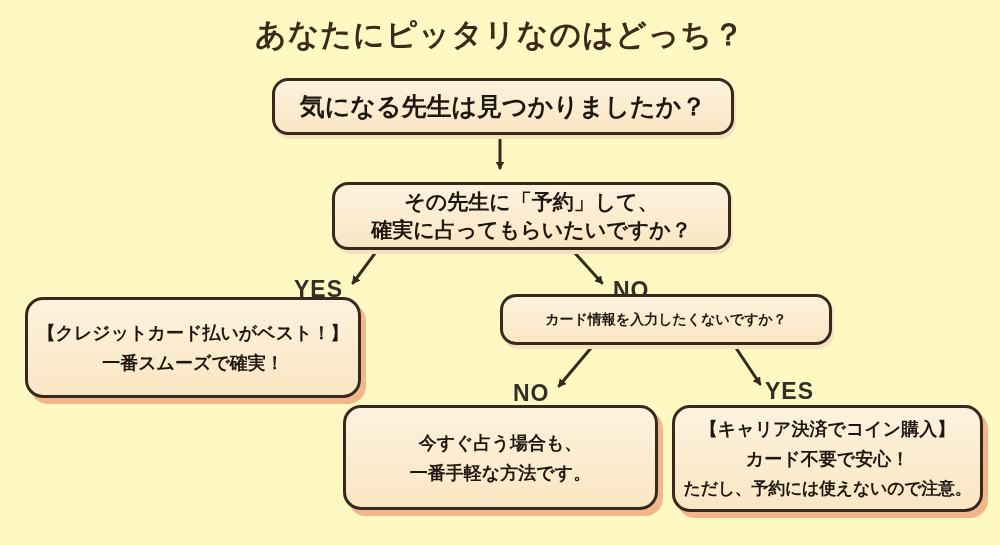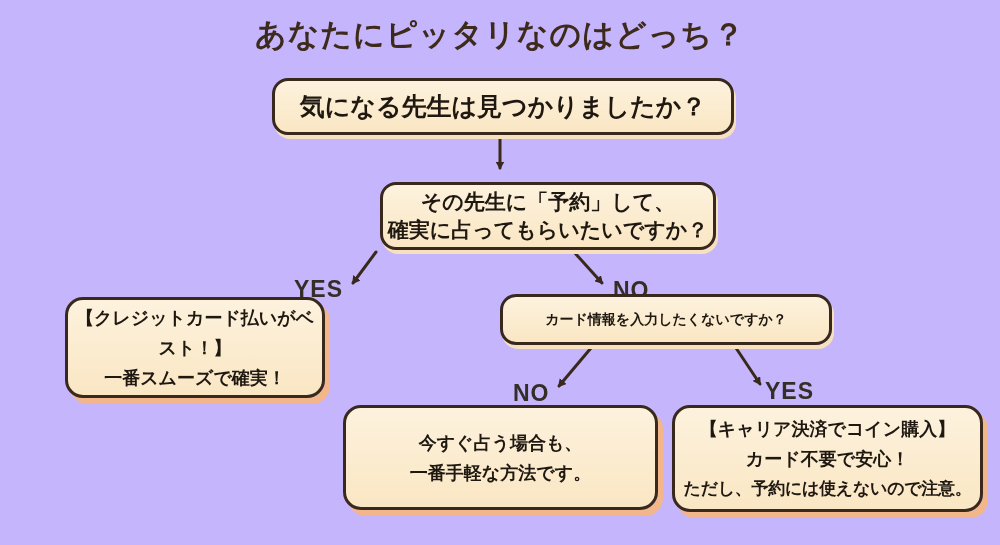--- a/index.html
+++ b/index.html
@@ -2,21 +2,21 @@
 <html><head>
 <meta charset="utf-8">
 <style>
   html, body { margin: 0; padding: 0; background: #ffffff; }
   * { box-sizing: border-box; }
 
   .canvas {
     position: relative;
     width: 1000px;
     height: 545px;
-    background: #c4b5fd;
+    background: #fef9c3;
     overflow: hidden;
     font-family: "Liberation Sans", "DejaVu Sans", sans-serif;
     color: #1e1811;
   }
 
   .title {
     position: absolute;
     left: 0; top: 14px;
     width: 100%;
     text-align: center;
@@ -35,24 +35,24 @@
     align-items: center;
     justify-content: center;
     text-align: center;
     line-height: 1.32;
   }
 
   .node.q { box-shadow: 2px 4px 0 #f7e0bd; border-radius: 16px; }
   .node.r { box-shadow: 5px 6px 0 #f3b68a; border-radius: 18px; }
 
   .q1-box { left: 272px; top: 78px;  width: 462px; height: 57px;  font-size: 25px; font-weight: bold; }
-  .q2-box { left: 332px; top: 182px; width: 336px; height: 68px;  font-size: 21px; font-weight: bold; margin-left: 48px; }
+  .q2-box { left: 332px; top: 182px; width: 399px; height: 68px;  font-size: 21px; font-weight: bold; }
   .q3-box { left: 500px; top: 294px; width: 332px; height: 51px;  font-size: 14px; font-weight: bold; border-radius: 14px; }
 
-  .r1-box { left: 25px;  top: 297px; width: 260px; height: 101px; margin-left: 40px; }
+  .r1-box { left: 25px;  top: 297px; width: 336px; height: 101px; }
   .r2-box { left: 343px; top: 405px; width: 315px; height: 105px; }
   .r3-box { left: 672px; top: 405px; width: 311px; height: 107px; }
 
   .r-heading { font-size: 18px; font-weight: bold; }
   .r-line    { font-size: 18px; font-weight: bold; }
   .r-line.tight { font-size: 17px; letter-spacing: -0.3px; }
   .node.r .row { line-height: 30px; }
 
   .edge-label {
     position: absolute;

